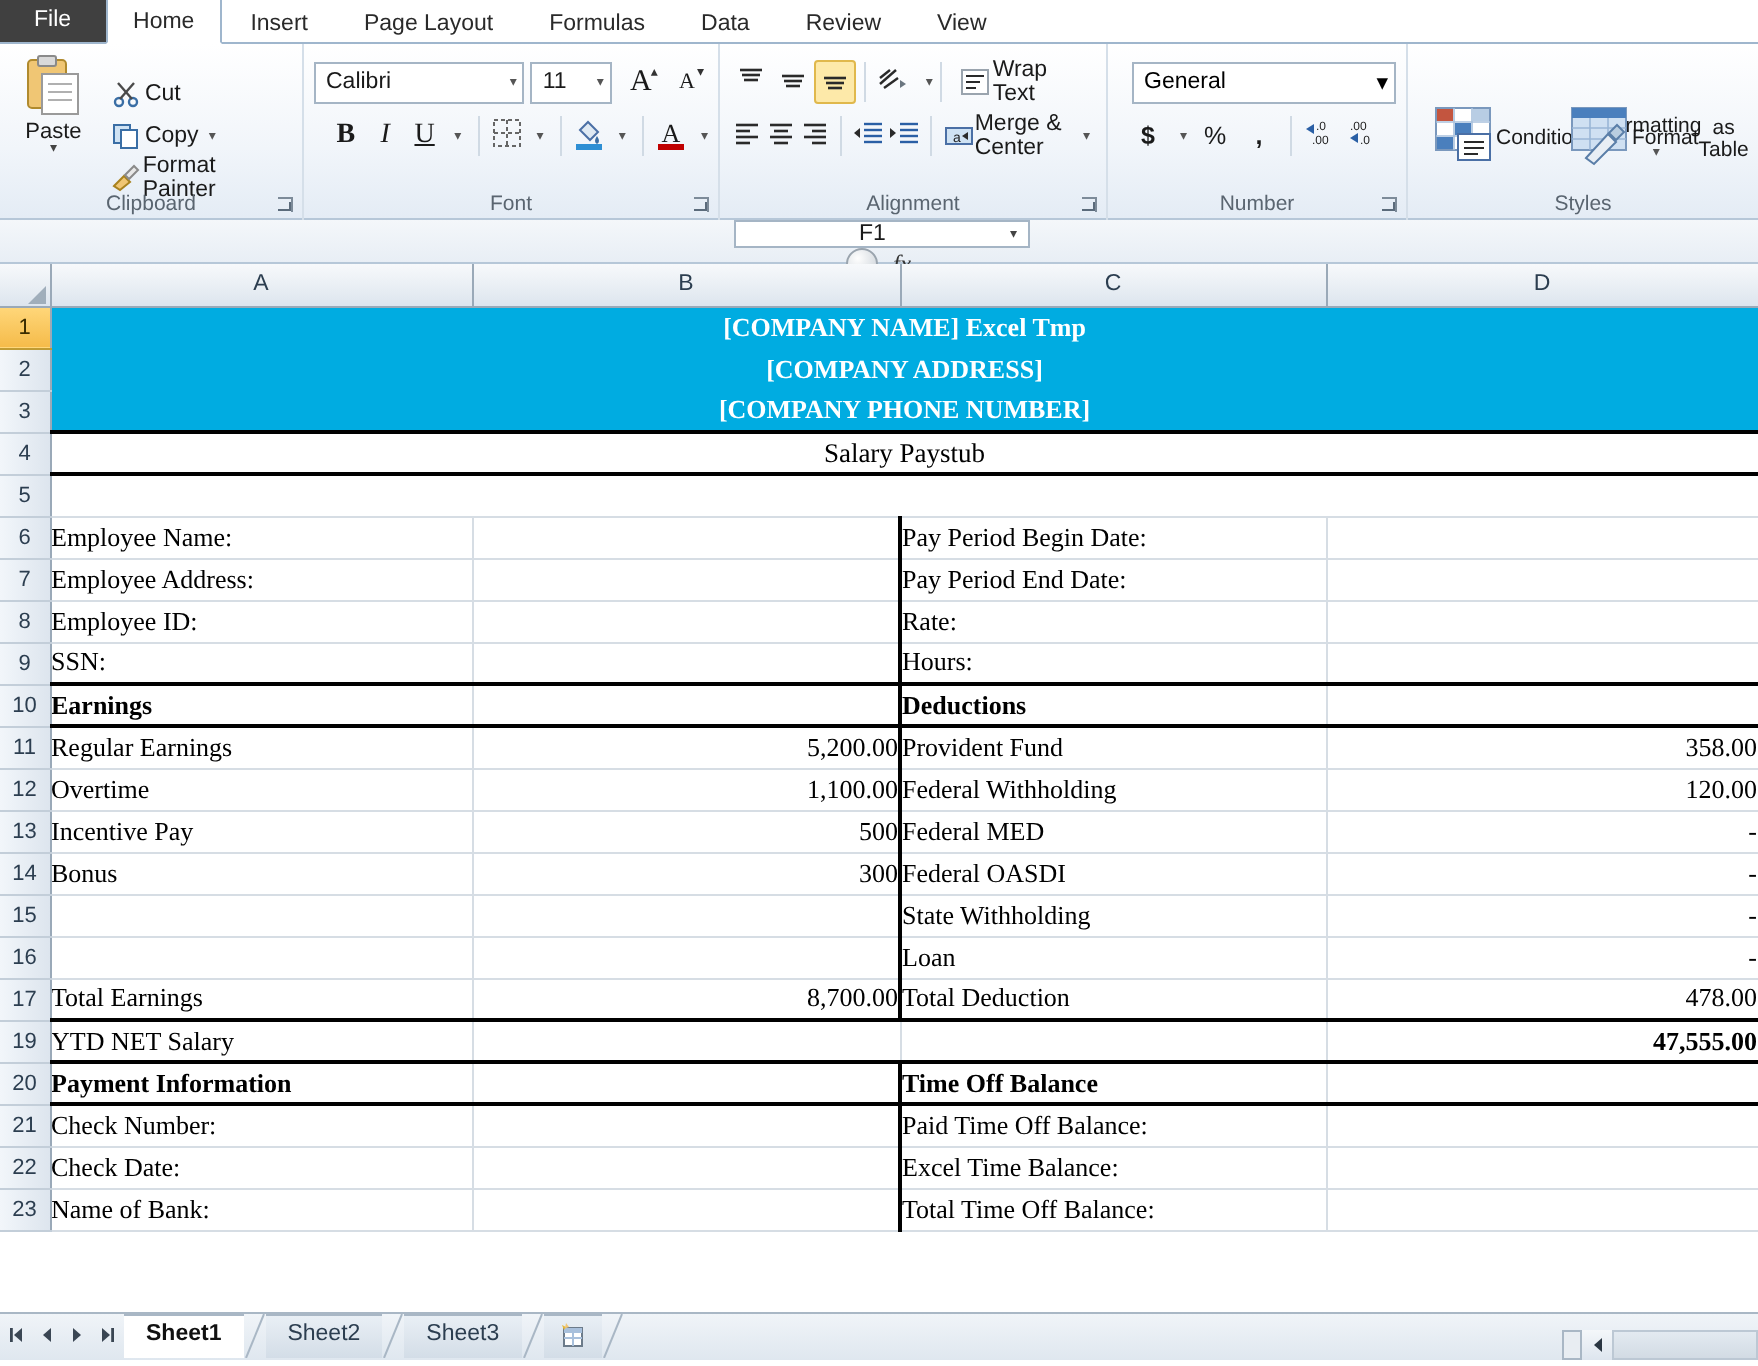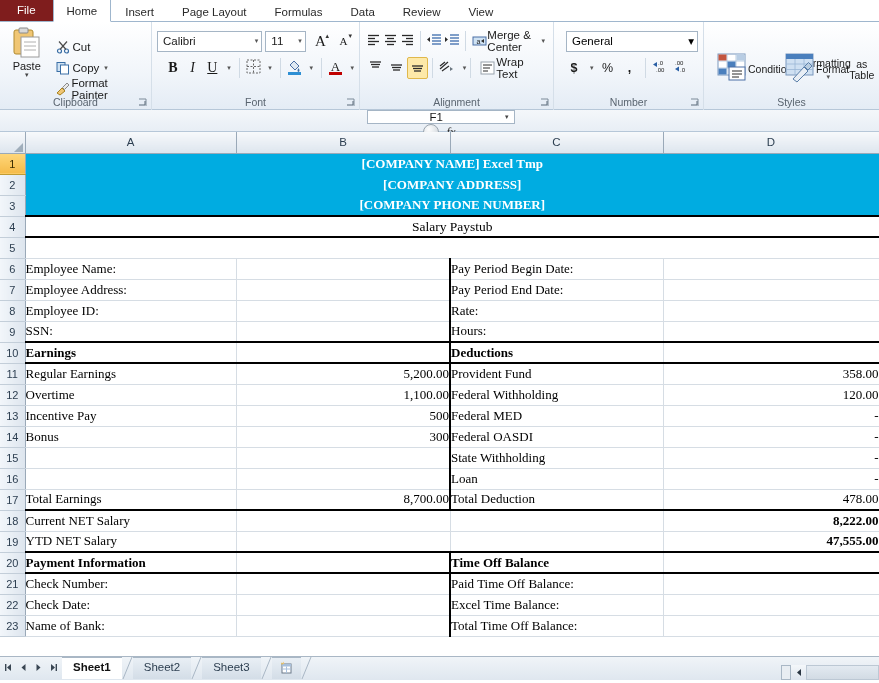--- a/index.html
+++ b/index.html
@@ -14,21 +14,21 @@
   
   .ribbon-tabs {
     height: 22px;
     background: #ffffff;
     display: flex;
     align-items: flex-end;
     border-bottom: 1px solid #9fb6cd;
     position: relative;
   }
   .tab-file {
-    background: #7f1d1d;
+    background: #404040;
     color: #ffffff;
     font-size: 11.5px;
     height: 22px;
     line-height: 22px;
     padding: 0 17px;
     cursor: pointer;
   }
   .tab {
     font-size: 11.5px;
     color: #2a2a2a;
@@ -421,97 +421,20 @@
     </div>
   </div>
 
   <div class="rgroup" style="width:194px">
     <div style="display:flex;flex-direction:column;padding-top:4px">
       <div class="al-row">
         <div class="fbtn">
           <span>
             <svg width="15" height="14" viewBox="0 0 15 14">
                 <g stroke="#2a2a2a" stroke-width="1.3">
-                  <line x1="2" y1="2.5" x2="13" y2="2.5"></line>
-                  <line x1="2" y1="5.5" x2="9" y2="5.5"></line>
-                  <line x1="2" y1="8.5" x2="13" y2="8.5"></line>
-                  <line x1="2" y1="11.5" x2="9" y2="11.5"></line>
-                </g>
-              </svg>
-          </span>
-        </div>
-        <div class="fbtn">
-          <span>
-            <svg width="15" height="14" viewBox="0 0 15 14">
-                <g stroke="#2a2a2a" stroke-width="1.3">
-                  <line x1="2" y1="2.5" x2="13" y2="2.5"></line>
-                  <line x1="4" y1="5.5" x2="11" y2="5.5"></line>
-                  <line x1="2" y1="8.5" x2="13" y2="8.5"></line>
-                  <line x1="4" y1="11.5" x2="11" y2="11.5"></line>
-                </g>
-              </svg>
-          </span>
-        </div>
-        <div class="fbtn">
-          <span>
-            <svg width="15" height="14" viewBox="0 0 15 14">
-                <g stroke="#2a2a2a" stroke-width="1.3">
-                  <line x1="2" y1="2.5" x2="13" y2="2.5"></line>
-                  <line x1="6" y1="5.5" x2="13" y2="5.5"></line>
-                  <line x1="2" y1="8.5" x2="13" y2="8.5"></line>
-                  <line x1="6" y1="11.5" x2="13" y2="11.5"></line>
-                </g>
-              </svg>
-          </span>
-        </div>
-        <div class="alv-sep"></div>
-        <div class="fbtn">
-          <span>
-            <svg width="16" height="14" viewBox="0 0 16 14">
-                <g stroke="#2a5fa5" stroke-width="1.2">
-                  <line x1="6" y1="2" x2="15" y2="2"></line>
-                  <line x1="6" y1="5" x2="15" y2="5"></line>
-                  <line x1="6" y1="8" x2="15" y2="8"></line>
-                  <line x1="6" y1="11" x2="15" y2="11"></line>
-                </g>
-                <path d="M4 4 L1 6.5 L4 9Z" fill="#2a2a2a"></path>
-              </svg>
-          </span>
-        </div>
-        <div class="fbtn">
-          <span>
-            <svg width="16" height="14" viewBox="0 0 16 14">
-                <g stroke="#2a5fa5" stroke-width="1.2">
-                  <line x1="6" y1="2" x2="15" y2="2"></line>
-                  <line x1="6" y1="5" x2="15" y2="5"></line>
-                  <line x1="6" y1="8" x2="15" y2="8"></line>
-                  <line x1="6" y1="11" x2="15" y2="11"></line>
-                </g>
-                <path d="M1 4 L4 6.5 L1 9Z" fill="#2a2a2a"></path>
-              </svg>
-          </span>
-        </div>
-        <div class="alv-sep"></div>
-        <div class="al-text">
-          <span class="ic" style="width:19px;display:flex;justify-content:center">
-            <svg width="15" height="14" viewBox="0 0 15 14">
-              <rect x="1" y="3" width="13" height="8" fill="#cfe2f3" stroke="#4a6fa5"></rect>
-              <text x="4.5" y="10" font-family="Liberation Sans, sans-serif" font-size="7" fill="#1a1a1a">a</text>
-              <path d="M9 7 l3 -2 v4Z" fill="#2a2a2a"></path>
-            </svg>
-          </span>
-          <span>Merge &amp; Center</span>
-          <span class="caret-sm">▾</span>
-        </div>
-      </div>
-      <div class="al-row">
-        <div class="fbtn">
-          <span>
-            <svg width="15" height="14" viewBox="0 0 15 14">
-                <g stroke="#2a2a2a" stroke-width="1.3">
                   <line x1="2" y1="2" x2="13" y2="2"></line>
                   <line x1="3" y1="4.5" x2="12" y2="4.5"></line>
                   <line x1="4" y1="7" x2="11" y2="7"></line>
                 </g>
               </svg>
           </span>
         </div>
         <div class="fbtn">
           <span>
             <svg width="15" height="14" viewBox="0 0 15 14">
@@ -554,20 +477,97 @@
             <svg width="15" height="14" viewBox="0 0 15 14">
               <rect x="1" y="1" width="13" height="12" fill="#ffffff" stroke="#9aa4ae"></rect>
               <g stroke="#2a2a2a" stroke-width="1">
                   <line x1="3" y1="4" x2="12" y2="4"></line>
                   <line x1="3" y1="7" x2="10" y2="7"></line>
                   <line x1="3" y1="10" x2="8" y2="10"></line>
                 </g>
             </svg>
           </span>
           <span>Wrap Text</span>
+        </div>
+      </div>
+      <div class="al-row">
+        <div class="fbtn">
+          <span>
+            <svg width="15" height="14" viewBox="0 0 15 14">
+                <g stroke="#2a2a2a" stroke-width="1.3">
+                  <line x1="2" y1="2.5" x2="13" y2="2.5"></line>
+                  <line x1="2" y1="5.5" x2="9" y2="5.5"></line>
+                  <line x1="2" y1="8.5" x2="13" y2="8.5"></line>
+                  <line x1="2" y1="11.5" x2="9" y2="11.5"></line>
+                </g>
+              </svg>
+          </span>
+        </div>
+        <div class="fbtn">
+          <span>
+            <svg width="15" height="14" viewBox="0 0 15 14">
+                <g stroke="#2a2a2a" stroke-width="1.3">
+                  <line x1="2" y1="2.5" x2="13" y2="2.5"></line>
+                  <line x1="4" y1="5.5" x2="11" y2="5.5"></line>
+                  <line x1="2" y1="8.5" x2="13" y2="8.5"></line>
+                  <line x1="4" y1="11.5" x2="11" y2="11.5"></line>
+                </g>
+              </svg>
+          </span>
+        </div>
+        <div class="fbtn">
+          <span>
+            <svg width="15" height="14" viewBox="0 0 15 14">
+                <g stroke="#2a2a2a" stroke-width="1.3">
+                  <line x1="2" y1="2.5" x2="13" y2="2.5"></line>
+                  <line x1="6" y1="5.5" x2="13" y2="5.5"></line>
+                  <line x1="2" y1="8.5" x2="13" y2="8.5"></line>
+                  <line x1="6" y1="11.5" x2="13" y2="11.5"></line>
+                </g>
+              </svg>
+          </span>
+        </div>
+        <div class="alv-sep"></div>
+        <div class="fbtn">
+          <span>
+            <svg width="16" height="14" viewBox="0 0 16 14">
+                <g stroke="#2a5fa5" stroke-width="1.2">
+                  <line x1="6" y1="2" x2="15" y2="2"></line>
+                  <line x1="6" y1="5" x2="15" y2="5"></line>
+                  <line x1="6" y1="8" x2="15" y2="8"></line>
+                  <line x1="6" y1="11" x2="15" y2="11"></line>
+                </g>
+                <path d="M4 4 L1 6.5 L4 9Z" fill="#2a2a2a"></path>
+              </svg>
+          </span>
+        </div>
+        <div class="fbtn">
+          <span>
+            <svg width="16" height="14" viewBox="0 0 16 14">
+                <g stroke="#2a5fa5" stroke-width="1.2">
+                  <line x1="6" y1="2" x2="15" y2="2"></line>
+                  <line x1="6" y1="5" x2="15" y2="5"></line>
+                  <line x1="6" y1="8" x2="15" y2="8"></line>
+                  <line x1="6" y1="11" x2="15" y2="11"></line>
+                </g>
+                <path d="M1 4 L4 6.5 L1 9Z" fill="#2a2a2a"></path>
+              </svg>
+          </span>
+        </div>
+        <div class="alv-sep"></div>
+        <div class="al-text">
+          <span class="ic" style="width:19px;display:flex;justify-content:center">
+            <svg width="15" height="14" viewBox="0 0 15 14">
+              <rect x="1" y="3" width="13" height="8" fill="#cfe2f3" stroke="#4a6fa5"></rect>
+              <text x="4.5" y="10" font-family="Liberation Sans, sans-serif" font-size="7" fill="#1a1a1a">a</text>
+              <path d="M9 7 l3 -2 v4Z" fill="#2a2a2a"></path>
+            </svg>
+          </span>
+          <span>Merge &amp; Center</span>
+          <span class="caret-sm">▾</span>
         </div>
       </div>
     </div>
     <div class="rgroup-label">Alignment</div>
     <div class="dlg-launcher">
       <svg width="9" height="9" viewBox="0 0 9 9">
           <path d="M1 1 H8 V8" fill="none" stroke="#7d8b99"></path>
           <path d="M1 7 L7 7 L7 3" fill="none" stroke="#5b6b7b"></path>
         </svg>
     </div>
@@ -807,27 +807,20 @@
 
     <tr>
       <td class="rowhead">17</td>
       <td class="cell bb-thick">Total Earnings</td>
       <td class="cell r bb-thick br-thick">8,700.00</td>
       <td class="cell bb-thick">Total Deduction</td>
       <td class="cell r bb-thick">478.00</td>
     </tr>
 
     <tr>
-      <td class="rowhead">18</td>
-      <td class="cell">Current NET Salary</td>
-      <td class="cell"></td>
-      <td class="cell"></td>
-      <td class="cell r b">8,222.00</td>
-    </tr>
-    <tr>
       <td class="rowhead">19</td>
       <td class="cell bb-thick">YTD NET Salary</td>
       <td class="cell bb-thick"></td>
       <td class="cell bb-thick"></td>
       <td class="cell r b bb-thick">47,555.00</td>
     </tr>
 
     <tr>
       <td class="rowhead">20</td>
       <td class="cell b bb-thick">Payment Information</td>

